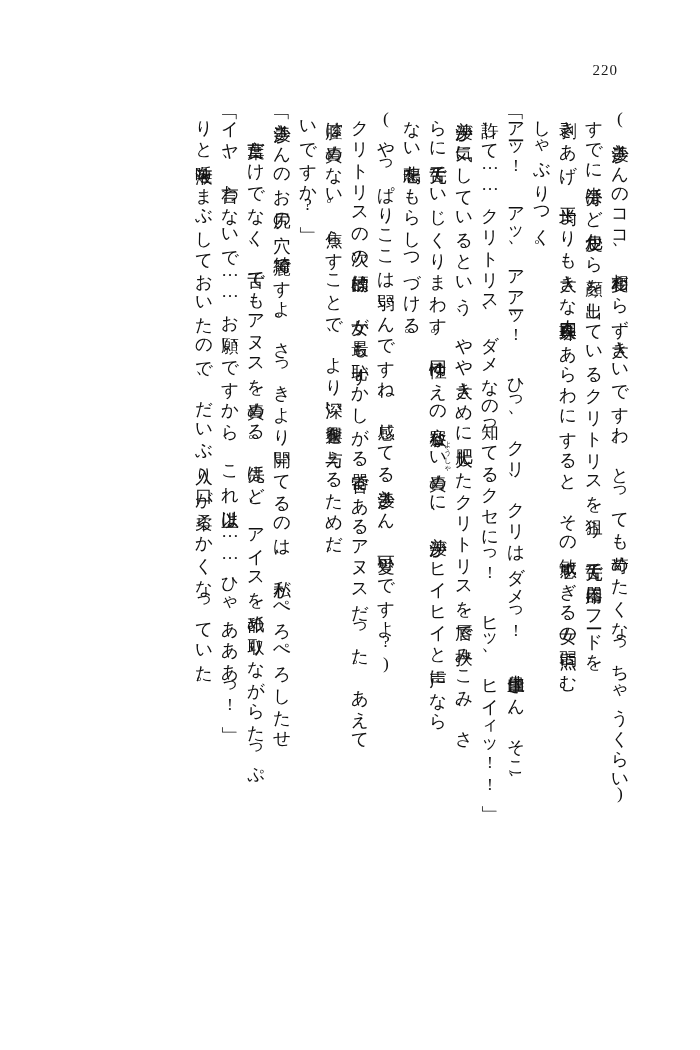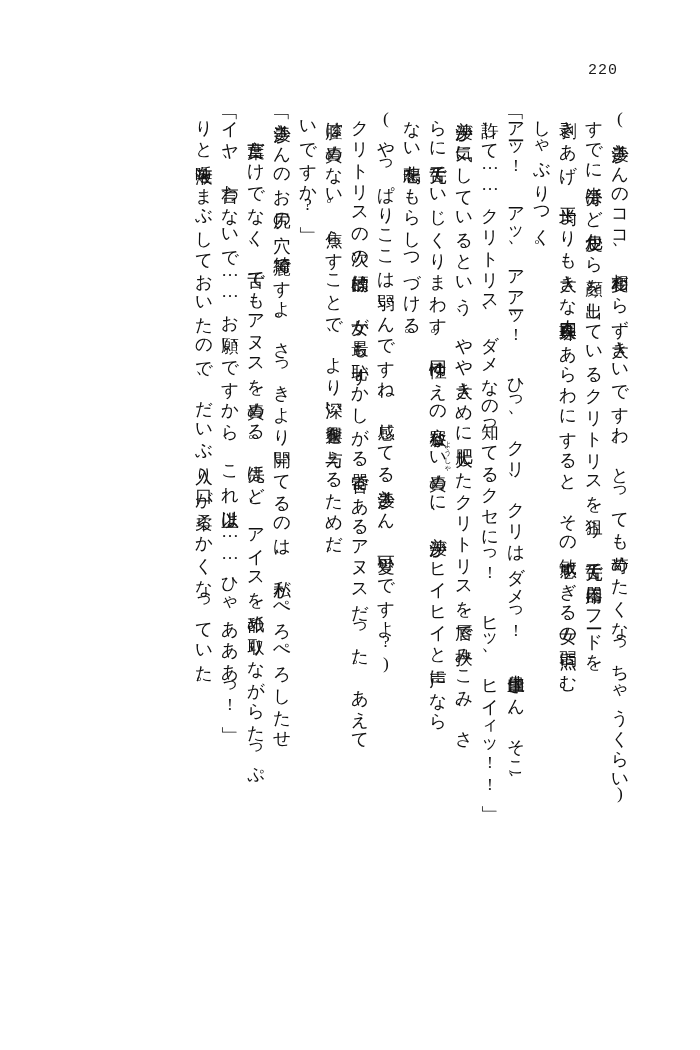--- a/index.html
+++ b/index.html
@@ -16,21 +16,21 @@
     font-family: "Liberation Serif", "DejaVu Serif", serif;
     color: #000000;
   }
   .page-number {
     position: absolute;
     top: 62px;
     right: 82px;
     font-size: 15px;
     letter-spacing: 1px;
     color: #1a1a1a;
-    font-family: Liberation Mono, monospace;
+    font-family: Liberation Serif, serif;
   }
   .text-block {
     position: absolute;
     top: 108px;
     left: 62px;
     right: 72px;
     height: 830px;
     display: flex;
     flex-direction: row-reverse;
     justify-content: flex-start;

